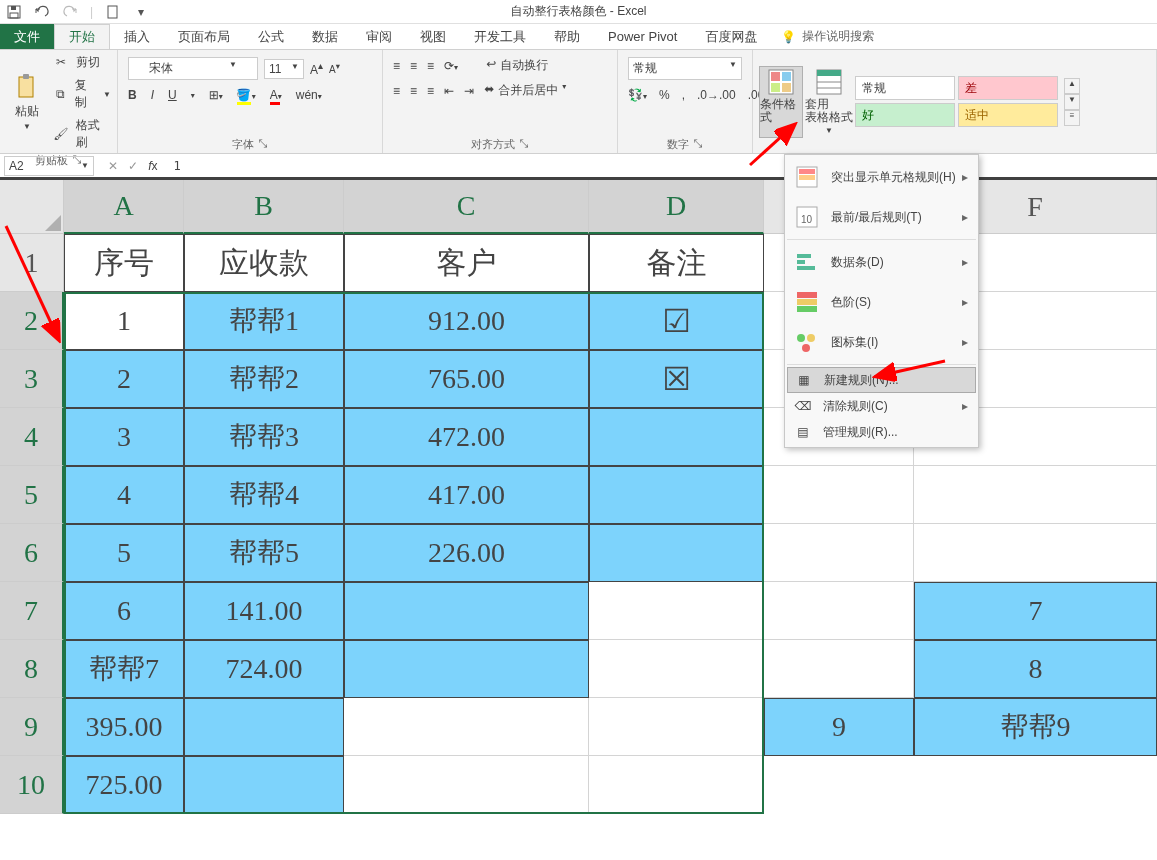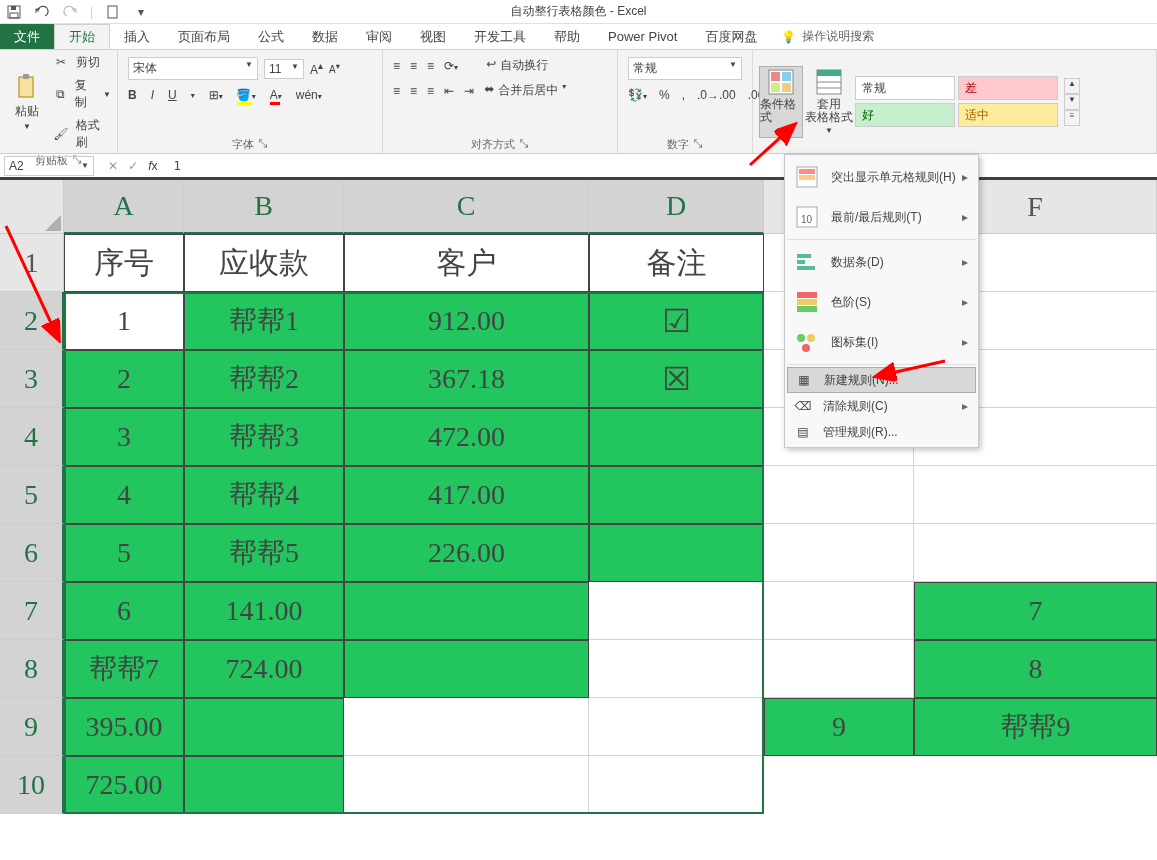--- a/index.html
+++ b/index.html
@@ -37,21 +37,21 @@
   .corner::after { content: ''; position: absolute; right: 2px; bottom: 2px; border-style: solid; border-width: 0 0 16px 16px; border-color: transparent transparent #b0b0b0 transparent; }
   .col-headers { display: flex; height: 54px; }
   .col-header { background: #e6e6e6; border-right: 1px solid #ccc; border-bottom: 1px solid #ccc; display: flex; align-items: center; justify-content: center; font-family: "Times New Roman", serif; font-size: 28px; color: #555; }
   .col-header.sel { background: #d3d3d3; color: #217346; border-bottom: 2px solid #217346; }
   .row-headers { display: flex; flex-direction: column; width: 64px; }
   .row-header { background: #e6e6e6; border-right: 1px solid #ccc; border-bottom: 1px solid #ccc; display: flex; align-items: center; justify-content: center; font-family: "Times New Roman", serif; font-size: 28px; height: 58px; color: #555; }
   .row-header.sel { background: #d3d3d3; color: #217346; border-right: 2px solid #217346; }
   .grid-area { position: relative; }
   .cells { display: grid; position: absolute; top: 0; left: 0; }
   .cell { border-right: 1px solid #d4d4d4; border-bottom: 1px solid #d4d4d4; display: flex; align-items: center; justify-content: center; font-family: "SimSun","Times New Roman",serif; font-size: 28px; background: #fff; }
-  .data-cell { background: #22c55e; border: 1px solid #444; }
+  .data-cell { background: #7dd3fc; border: 1px solid #444; }
   .header-cell { background: #fff; border: 1px solid #444; font-size: 30px; }
   .sel-outline { position: absolute; border: 2px solid #217346; pointer-events: none; }
   .active-cell { background: #fff !important; }
   .dropdown { position: absolute; background: #f8f8f8; border: 1px solid #c8c8c8; box-shadow: 2px 2px 6px rgba(0,0,0,0.25); width: 195px; z-index: 100; padding: 2px; }
   .dropdown-item { display: flex; align-items: center; height: 40px; padding: 0 6px; gap: 10px; position: relative; }
   .dropdown-item.short { height: 26px; }
   .dropdown-item.highlight { background: #d8d8d8; border: 1px solid #aaa; }
   .dropdown-item .arrow { position: absolute; right: 8px; color: #666; }
   .dropdown-sep { height: 1px; background: #ddd; margin: 2px 0; }
   .dd-icon { width: 28px; height: 28px; display: flex; align-items: center; justify-content: center; }
@@ -141,21 +141,21 @@
     </div>
     <div class="group-label">
         <span>剪贴板</span>
         <span class="dialog-corner">⤡</span>
       </div>
   </div>
 
   <div class="group" style="width:265px">
     <div class="group-body col" style="align-items:stretch;gap:8px;padding:4px">
       <div class="small-row">
-        <div style="border:1px solid #ccc;background:#fff;width:130px;padding:2px 4px;display:flex;justify-content:space-between">
+        <div style="border:1px solid #ccc;background:#fff;width:130px;padding:2px 20px;display:flex;justify-content:space-between">
             <span>宋体</span>
             <span style="font-size:8px">▼</span>
           </div>
         <div style="border:1px solid #ccc;background:#fff;width:40px;padding:2px 4px;display:flex;justify-content:space-between">
             <span>11</span>
             <span style="font-size:8px">▼</span>
           </div>
         <span>A<sup>▴</sup></span>
         <span style="font-size:10px">A<sup>▾</sup></span>
       </div>
@@ -241,21 +241,21 @@
         <span style="line-height:1.1">条件格式</span>
         <span style="font-size:8px">▼</span>
       </div>
       <div class="big-btn">
         <svg width="28" height="28" viewBox="0 0 28 28">
             <rect x="2" y="2" width="24" height="24" fill="#fff" stroke="#888"></rect>
             <rect x="2" y="2" width="24" height="6" fill="#4a8"></rect>
             <line x1="2" y1="14" x2="26" y2="14" stroke="#888"></line>
             <line x1="2" y1="20" x2="26" y2="20" stroke="#888"></line>
           </svg>
-        <span style="white-space:pre;line-height:1.1;text-align:center">套用
+        <span style="white-space:pre;line-height:1.1;text-align:left">套用
 表格格式</span>
         <span style="font-size:8px">▼</span>
       </div>
       <div class="style-gallery">
         <div class="style-cell style-normal">常规</div>
         <div class="style-cell style-bad">差</div>
         <div class="style-cell style-good">好</div>
         <div class="style-cell style-neutral">适中</div>
       </div>
       <div class="col" style="gap:0;margin-left:2px">
@@ -315,21 +315,21 @@
           <div class="cell"></div>
           <div class="cell"></div>
           <div class="cell data-cell active-cell">1</div>
           <div class="cell data-cell">帮帮1</div>
           <div class="cell data-cell">912.00</div>
           <div class="cell data-cell" style="font-size: 32px;">☑</div>
           <div class="cell"></div>
           <div class="cell"></div>
           <div class="cell data-cell">2</div>
           <div class="cell data-cell">帮帮2</div>
-          <div class="cell data-cell">367.18</div>
+          <div class="cell data-cell">765.00</div>
           <div class="cell data-cell" style="font-size: 32px;">☒</div>
           <div class="cell"></div>
           <div class="cell"></div>
           <div class="cell data-cell">3</div>
           <div class="cell data-cell">帮帮3</div>
           <div class="cell data-cell">472.00</div>
           <div class="cell data-cell"></div>
           <div class="cell"></div>
           <div class="cell"></div>
           <div class="cell data-cell">4</div>

